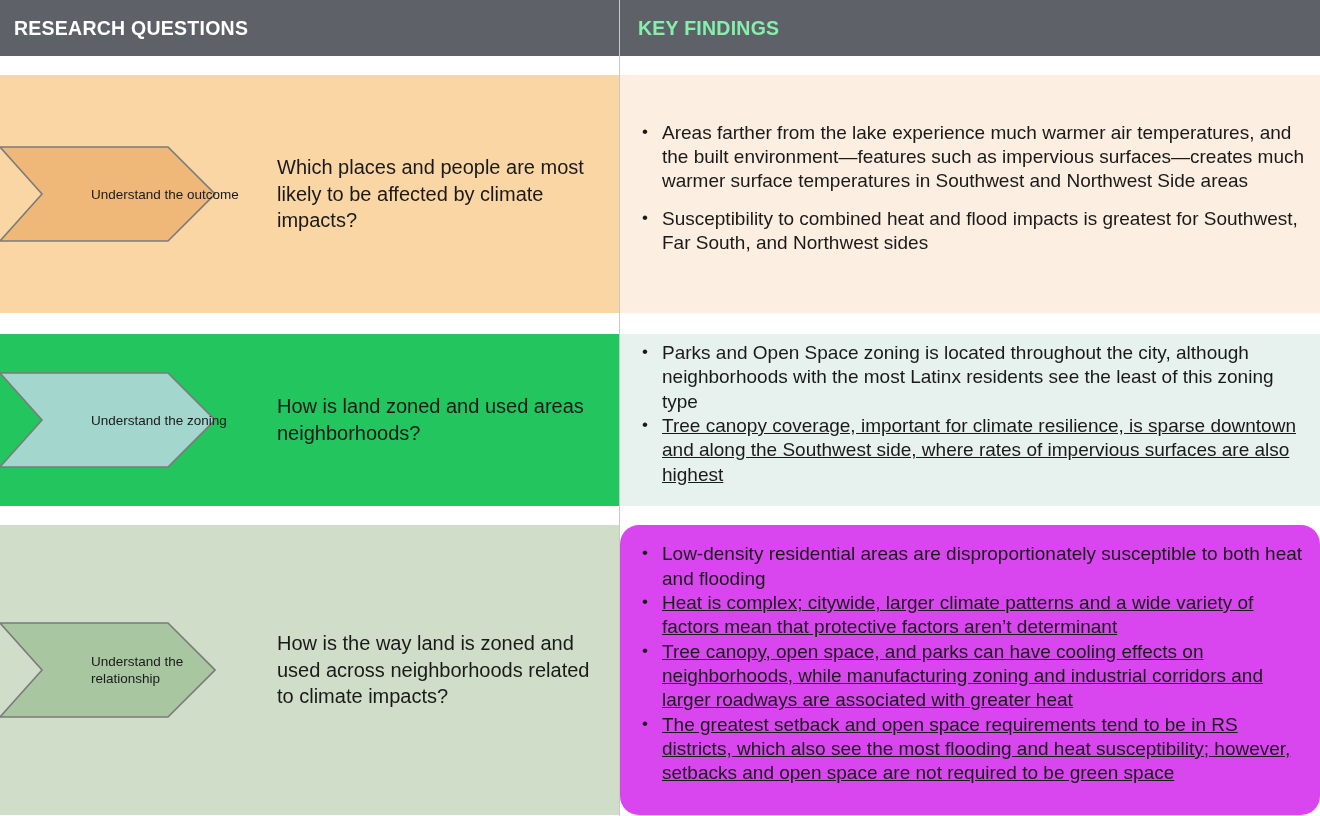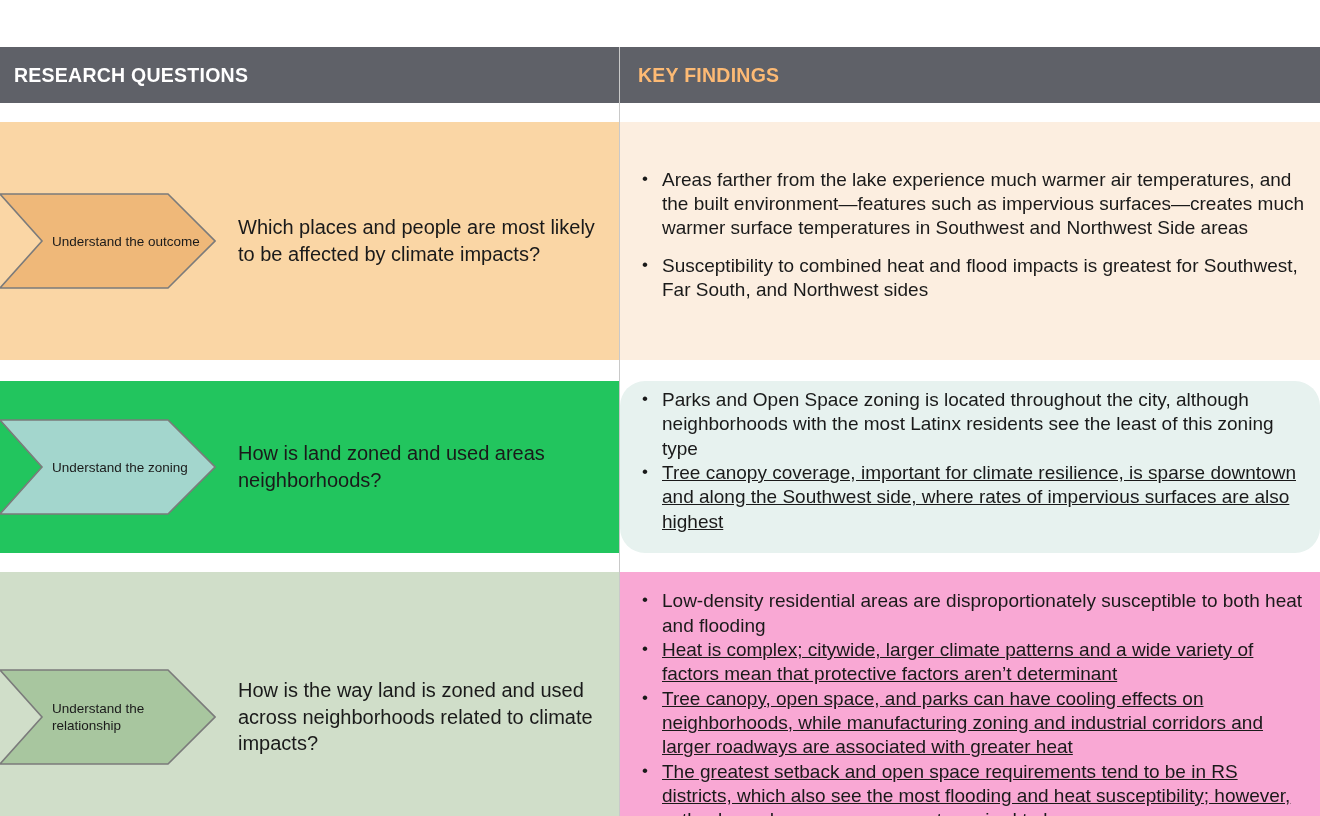--- a/index.html
+++ b/index.html
@@ -20,21 +20,20 @@
     height: 816px;
     box-sizing: border-box;
   }
 
   
   .header-row {
     display: flex;
     width: 100%;
     height: 56px;
     background: #5F6168;
-    margin-top: 47px;
   }
   .header-cell {
     display: flex;
     align-items: center;
     box-sizing: border-box;
   }
   .header-cell.left {
     width: 620px;
     padding-left: 14px;
     border-right: 1px solid #c9c9c9;
@@ -85,20 +84,21 @@
   }
 
   
   .chevron-wrap {
     position: relative;
     width: 216px;
     flex: 0 0 216px;
     display: flex;
     align-items: center;
     justify-content: center;
+    padding-left: 39px;
   }
   .chevron-svg {
     position: absolute;
     left: 0;
     top: 50%;
     transform: translateY(-50%);
     display: block;
   }
   .chevron-label {
     position: relative;
@@ -160,21 +160,21 @@
 </head>
 <body>
 
 <div class="table">
 
   <div class="header-row" style="background: rgb(95, 97, 104);">
     <div class="header-cell left">
       <span class="header-label" style="color: rgb(255, 255, 255);">RESEARCH QUESTIONS</span>
     </div>
     <div class="header-cell right">
-      <span class="header-label" style="color: #fdba74;">KEY FINDINGS</span>
+      <span class="header-label" style="color: #86efac;">KEY FINDINGS</span>
     </div>
   </div>
 
   <div class="gap gap-top">
     <div class="gap-left"></div>
     <div class="gap-right"></div>
   </div>
 
   <div class="band row1">
     <div class="band-left" id="band-left-0" style="background: rgb(250, 214, 165);">
@@ -202,21 +202,21 @@
   <div class="band row2">
     <div class="band-left" id="band-left-1" style="background: #22c55e;">
       <div class="chevron-wrap">
         <svg class="chevron-svg" width="216" height="96" viewBox="0 0 216 96">
           <polygon id="chev-1" points="0,1 168,1 215,48 168,95 0,95 42,48" fill="#A3D6CD" stroke="#7B7B7B" stroke-width="1.6"></polygon>
         </svg>
         <span class="chevron-label">Understand the zoning</span>
       </div>
       <div class="question">How is land zoned and used areas neighborhoods?</div>
     </div>
-    <div class="band-right" id="band-right-1" style="background: rgb(231, 242, 239); border-radius: 25px;">
+    <div class="band-right" id="band-right-1" style="background: rgb(231, 242, 239);">
       <ul class="findings tight">
         <li>Parks and Open Space zoning is located throughout the city, although neighborhoods with the most Latinx residents see the least of this zoning type</li>
         <li>Tree canopy coverage, important for climate resilience, is sparse downtown and along the Southwest side, where rates of impervious surfaces are also highest</li>
       </ul>
     </div>
   </div>
 
   <div class="gap gap-mid2">
     <div class="gap-left"></div>
     <div class="gap-right"></div>
@@ -225,21 +225,21 @@
   <div class="band row3">
     <div class="band-left" id="band-left-2" style="background: rgb(208, 222, 201);">
       <div class="chevron-wrap">
         <svg class="chevron-svg" width="216" height="96" viewBox="0 0 216 96">
           <polygon id="chev-2" points="0,1 168,1 215,48 168,95 0,95 42,48" fill="#A8C69F" stroke="#7B7B7B" stroke-width="1.6"></polygon>
         </svg>
         <span class="chevron-label">Understand the relationship</span>
       </div>
       <div class="question">How is the way land is zoned and used across neighborhoods related to climate impacts?</div>
     </div>
-    <div class="band-right" id="band-right-2" style="background: #f9a8d4;">
+    <div class="band-right" id="band-right-2" style="background: #d946ef; border-radius: 19px;">
       <ul class="findings tight">
         <li>Low-density residential areas are disproportionately susceptible to both heat and flooding</li>
         <li>Heat is complex; citywide, larger climate patterns and a wide variety of factors mean that protective factors aren’t determinant</li>
         <li>Tree canopy, open space, and parks can have cooling effects on neighborhoods, while manufacturing zoning and industrial corridors and larger roadways are associated with greater heat</li>
         <li>The greatest setback and open space requirements tend to be in RS districts, which also see the most flooding and heat susceptibility; however, setbacks and open space are not required to be green space</li>
       </ul>
     </div>
   </div>
 
   <div class="gap gap-bottom">

